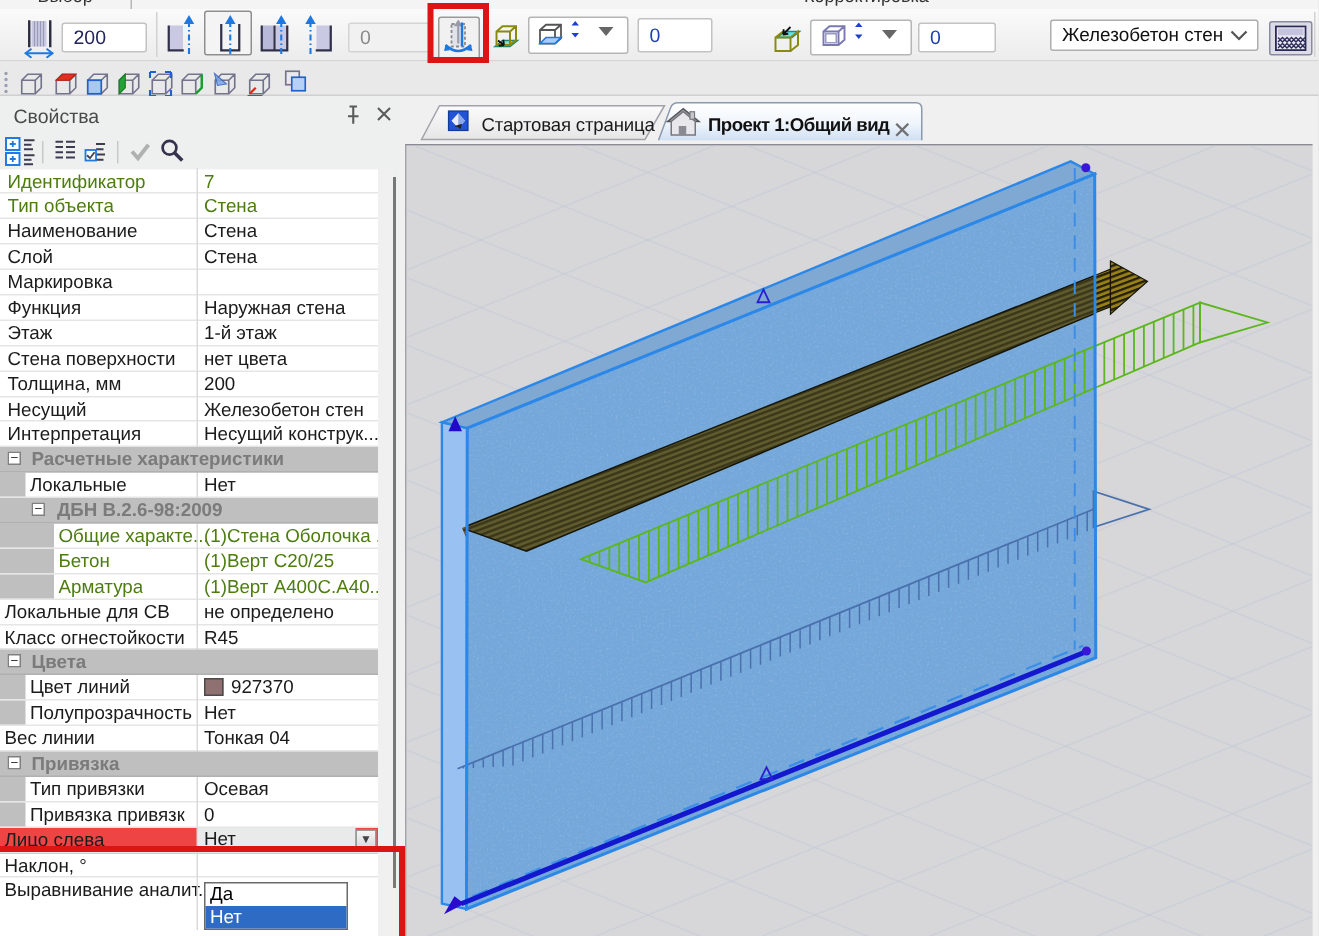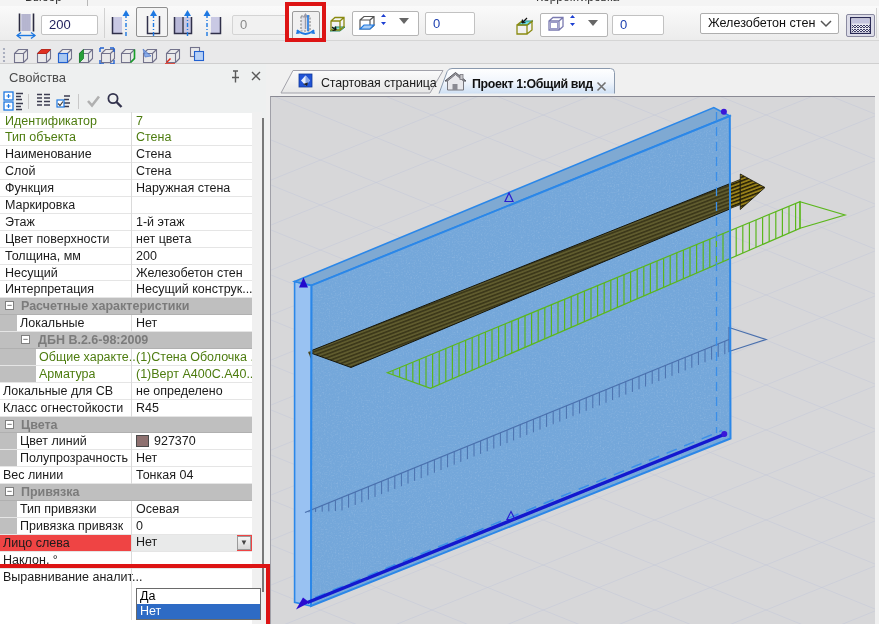--- a/index.html
+++ b/index.html
@@ -21,21 +21,21 @@
 .grp .l{max-width:230px}
 .gut{position:absolute;left:0;top:0;bottom:0;background:#bfbfbf}
 .mbox{position:absolute;top:3px;width:9px;height:9px;background:#fff;border:1px solid #808080;font-weight:normal;color:#333;font-size:9px;line-height:7px;text-align:center}
 .sw{display:inline-block;width:13px;height:12px;border:1px solid #4a4a4a;vertical-align:-2px;margin-right:5px}
 #coldiv{left:131px;top:112px;width:1px;height:508px;background:#dadada}
 #sb{left:252px;top:112px;width:10px;height:512px;background:#f0f0f0}
 #sbline{left:262px;top:118px;width:2px;height:474px;background:#787878}
 #canvas{left:270px;top:96px;width:605px;height:528px;background:#d8d8da;border-top:1px solid #8a8a94;border-left:1px solid #a0a0a8}
 .redbox{position:absolute;border:4px solid #dd1414;z-index:50}
 #combo{position:absolute;left:700px;top:7px;width:139px;height:21px;background:#fff;border:1px solid #aeaeae;border-radius:2px;font-size:12.6px;color:#111;line-height:19px;padding-left:7px}
-#popup{position:absolute;left:136px;top:588px;width:125px;height:32px;background:#fff;border:1px solid #6a6a6a;z-index:60;font-size:12.5px}
+#popup{position:absolute;left:136px;top:588px;width:96px;height:32px;background:#fff;border:1px solid #6a6a6a;z-index:60;font-size:12.5px}
 #popup .it{height:15px;line-height:15px;padding-left:3px}
 #popup .sel{background:#2e6bc5;color:#fff}
 .tbtn{position:absolute;border:1px solid #b5b5b5;border-radius:2px;background:#fff}
 </style></head>
 <body>
 <div class="abs" id="topstrip">
   <span style="left:25px">Выбор</span>
   <span style="left:536px">Корректировка</span>
   <i class="abs" style="left:87px;top:0;width:1px;height:6px;background:#b8b8b8"></i>
 </div>
@@ -200,33 +200,33 @@
     </div>
 <div class="r">
       <span class="l">Наименование</span>
       <span class="v">Стена</span>
     </div>
 <div class="r">
       <span class="l">Слой</span>
       <span class="v">Стена</span>
     </div>
 <div class="r">
+      <span class="l">Маркировка</span>
+      <span class="v"></span>
+    </div>
+<div class="r">
       <span class="l">Функция</span>
       <span class="v">Наружная стена</span>
     </div>
 <div class="r">
-      <span class="l">Маркировка</span>
-      <span class="v"></span>
-    </div>
-<div class="r">
       <span class="l">Этаж</span>
       <span class="v">1-й этаж</span>
     </div>
 <div class="r">
-      <span class="l">Цвет поверхности</span>
+      <span class="l">Стена поверхности</span>
       <span class="v">нет цвета</span>
     </div>
 <div class="r">
       <span class="l">Толщина, мм</span>
       <span class="v">200</span>
     </div>
 <div class="r">
       <span class="l">Несущий</span>
       <span class="v">Железобетон стен</span>
     </div>
@@ -244,20 +244,25 @@
       <span class="v">Нет</span>
     </div>
 <div class="r grp">
       <i class="mbox" style="left:21px">−</i>
       <span class="l" style="left:38px">ДБН В.2.6-98:2009</span>
     </div>
 <div class="r">
       <i class="gut" style="width:36px"></i>
       <span class="l dim" style="left:39px">Общие характе...</span>
       <span class="v dim">(1)Стена Оболочка ...</span>
+    </div>
+<div class="r">
+      <i class="gut" style="width:36px"></i>
+      <span class="l dim" style="left:39px">Бетон</span>
+      <span class="v dim">(1)Верт С20/25</span>
     </div>
 <div class="r">
       <i class="gut" style="width:36px"></i>
       <span class="l dim" style="left:39px">Арматура</span>
       <span class="v dim">(1)Верт А400С.А40...</span>
     </div>
 <div class="r">
       <span class="l" style="left:3px">Локальные для СВ</span>
       <span class="v">не определено</span>
     </div>

